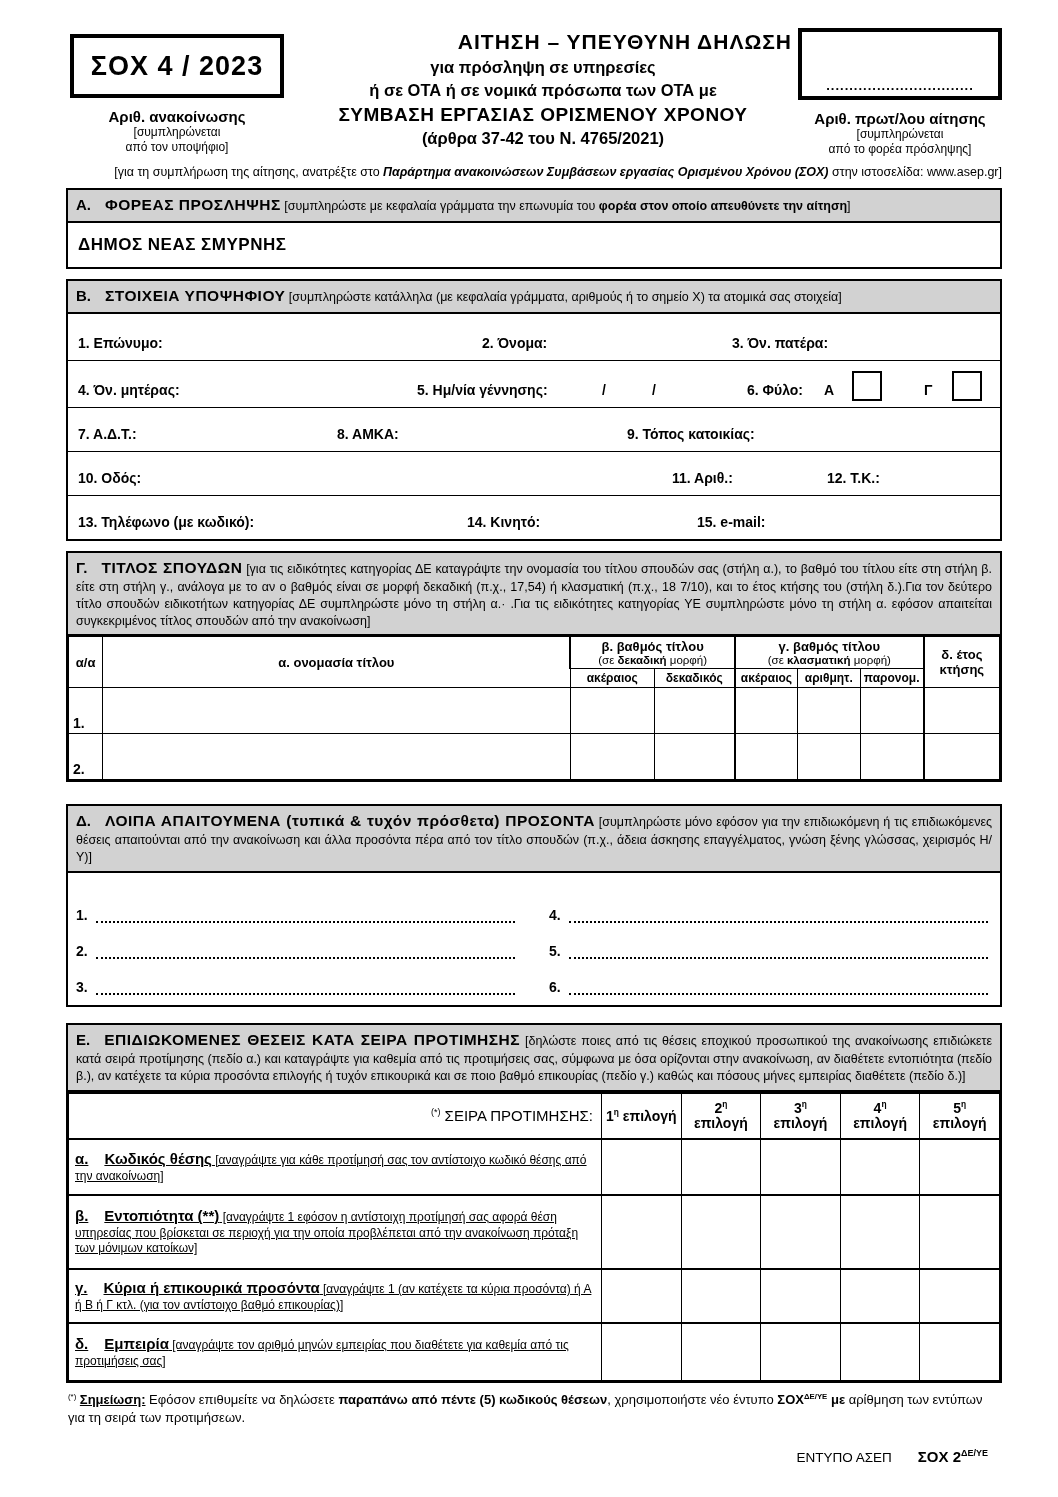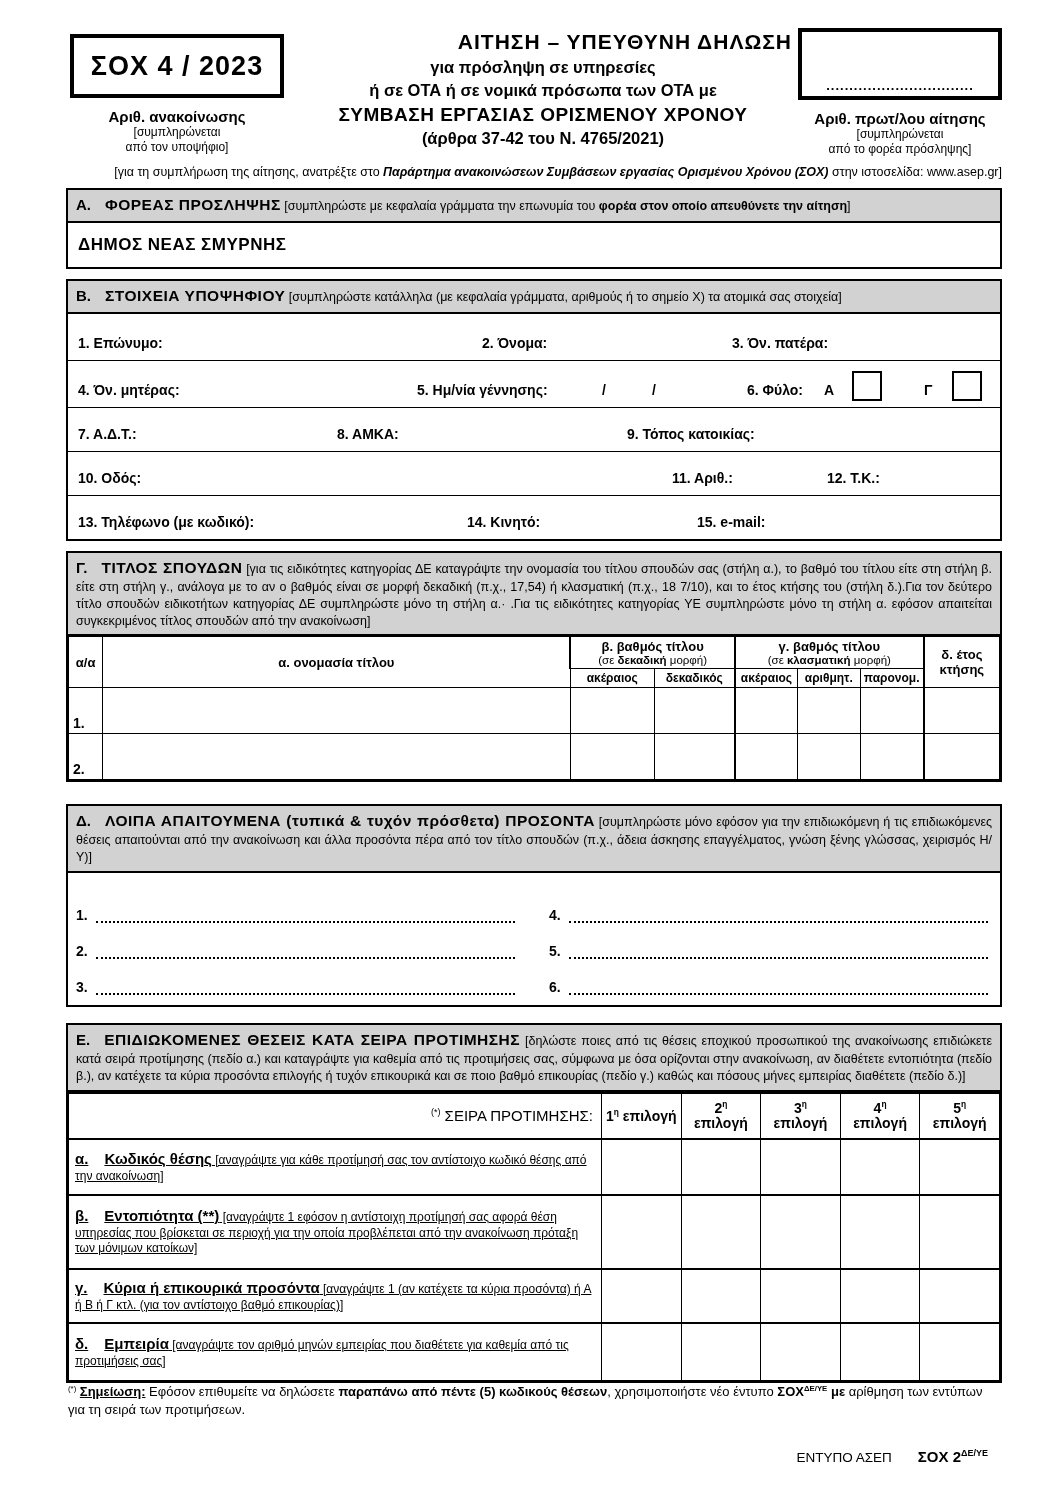--- a/index.html
+++ b/index.html
@@ -58,21 +58,21 @@
   .eTable{width:100%;border-collapse:collapse;table-layout:fixed;}
   .eTable td{border:1px solid #000;border-top-width:2px;font-size:12px;vertical-align:middle;}
   .eTable .corner{text-align:right;padding:4px 8px;font-size:15px;font-weight:400;}
   .eTable .colhead{text-align:center;font-weight:800;font-size:14px;line-height:1.1;}
   .eTable .rowlab{padding:5px 8px 5px 6px;line-height:1.25;text-decoration:underline;}
   .eTable .rletter{font-weight:800;font-size:15px;margin-right:16px;}
   .eTable .rtitle{font-weight:800;font-size:15px;}
   .eTable .rnote{font-size:12px;}
   sup{font-size:60%;}
   
-  .footnote{font-size:13px;line-height:1.35;padding-left:2px;}
+  .footnote{margin-top:8px;font-size:13px;line-height:1.35;padding-left:2px;}
   .footnote .u{font-weight:800;text-decoration:underline;}
   .bottomline{position:absolute;right:70px;top:1448px;font-size:13.5px;}
   .bottomline .code{font-weight:800;font-size:15px;margin-left:26px;}
 </style>
 </head>
 <body>
 
 <div class="page">
   <div class="content">
 

